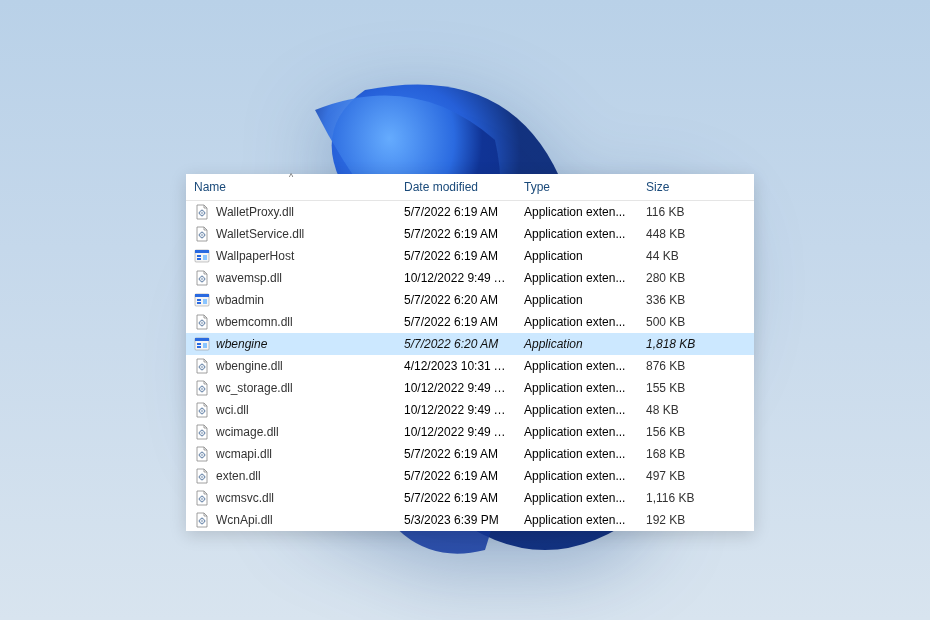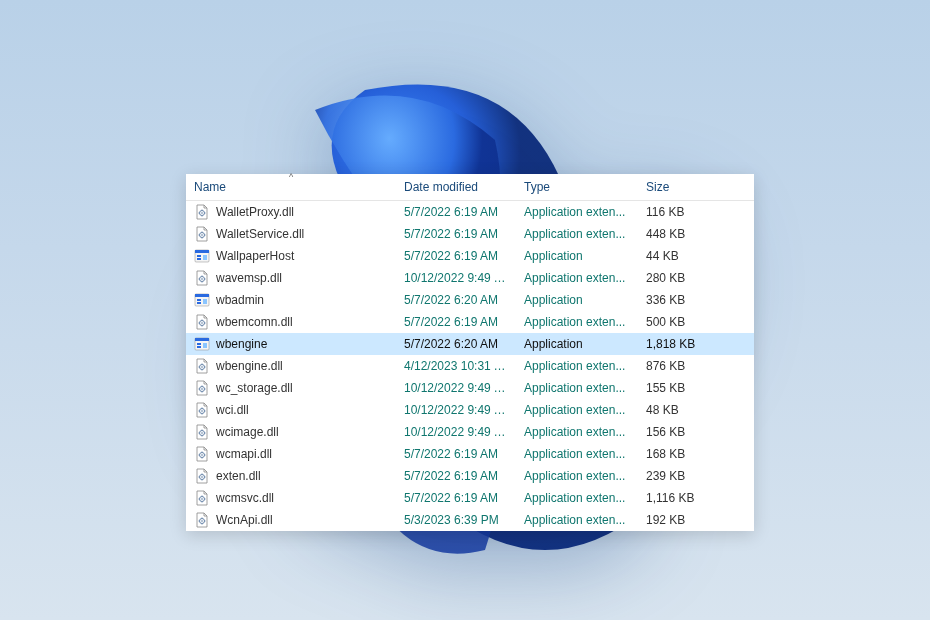--- a/index.html
+++ b/index.html
@@ -59,25 +59,26 @@
       display: grid;
       grid-template-columns: 210px 120px 122px 1fr;
       padding: 1px 0;
       align-items: center;
       color: #333;
       font-size: 12px;
       line-height: 18px;
     }
     .file-row.selected {
       background: #cce8ff;
+      font-style: italic;
     }
     .cell { padding: 1px 8px; white-space: nowrap; overflow: hidden; text-overflow: ellipsis; }
     .cell.name { display: flex; align-items: center; gap: 6px; }
     .cell.size { text-align: left; padding-right: 14px; }
-    .cell.modified, .cell.type { color: #0f766e; }
+    .cell.modified, .cell.type { color: #000000; }
     .file-row.selected .cell { color: #111; }
     .icon {
       width: 16px;
       height: 16px;
       display: inline-flex;
       align-items: center;
       justify-content: center;
       flex-shrink: 0;
     }
   </style>
@@ -341,21 +342,21 @@
               <path d="M10 1 L10 4 L13 4" fill="none" stroke="#888" stroke-width="0.8"></path>
               <circle cx="8" cy="9" r="2.5" fill="none" stroke="#5a7aa0" stroke-width="0.9"></circle>
               <circle cx="8" cy="9" r="0.8" fill="#5a7aa0"></circle>
               <path d="M8 6.5 L8 5.5 M8 11.5 L8 12.5 M5.5 9 L4.5 9 M10.5 9 L11.5 9" stroke="#5a7aa0" stroke-width="0.9"></path>
             </svg>
           </span>
           <span>exten.dll</span>
         </div>
         <div class="cell modified">5/7/2022 6:19 AM</div>
         <div class="cell type">Application exten...</div>
-        <div class="cell size">239 KB</div>
+        <div class="cell size">497 KB</div>
       </div>
       <div class="file-row">
         <div class="cell name">
           <span class="icon">
             <svg width="16" height="16" viewBox="0 0 16 16">
               <path d="M3 1 L10 1 L13 4 L13 15 L3 15 Z" fill="#fff" stroke="#888" stroke-width="0.8"></path>
               <path d="M10 1 L10 4 L13 4" fill="none" stroke="#888" stroke-width="0.8"></path>
               <circle cx="8" cy="9" r="2.5" fill="none" stroke="#5a7aa0" stroke-width="0.9"></circle>
               <circle cx="8" cy="9" r="0.8" fill="#5a7aa0"></circle>
               <path d="M8 6.5 L8 5.5 M8 11.5 L8 12.5 M5.5 9 L4.5 9 M10.5 9 L11.5 9" stroke="#5a7aa0" stroke-width="0.9"></path>

